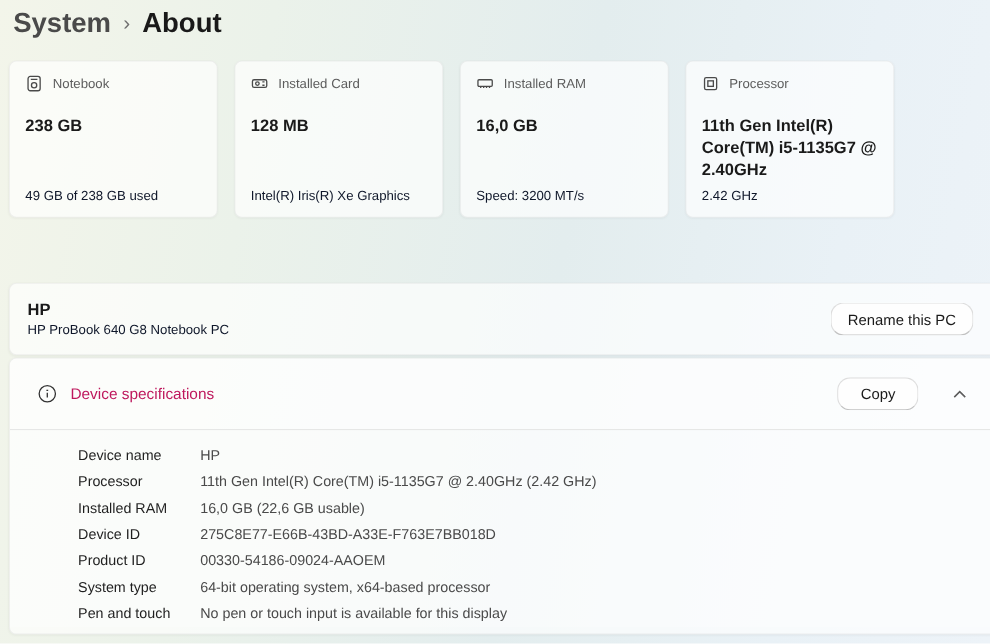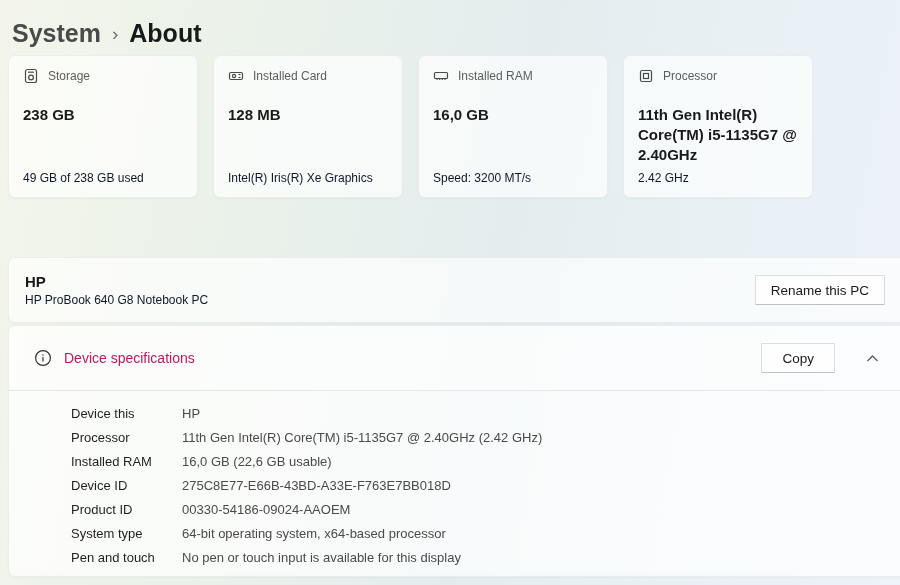--- a/index.html
+++ b/index.html
@@ -3,21 +3,21 @@
 <meta charset="utf-8">
 <style>
   html,body{margin:0;padding:0;}
   body{
     width:900px;height:585px;position:relative;overflow:hidden;
     font-family:"Liberation Sans","DejaVu Sans",sans-serif;
     background:linear-gradient(100deg,#f3f5ea 0%,#ebf2ea 25%,#e3edee 55%,#e9f1f6 80%,#edf3f8 100%);
     color:#1a1a1a;
   }
   
-  .breadcrumb{position:absolute;top:12px;left:12px;height:42px;display:flex;align-items:center;}
+  .breadcrumb{position:absolute;top:0;left:12px;height:42px;display:flex;align-items:center;}
   .crumb-parent{font-size:25px;font-weight:600;color:#4a4a4a;cursor:pointer;}
   .crumb-sep{font-size:19px;color:#6f6f6f;margin:0 11px;padding-top:2px;}
   .crumb-current{font-size:25px;font-weight:700;color:#191919;}
 
   
   .cards{position:absolute;top:55px;left:8px;display:flex;gap:15px;}
   .card{
     width:190px;height:143px;box-sizing:border-box;padding:12px 14px;
     background:rgba(255,255,255,0.68);
     border:1px solid rgba(0,0,0,0.055);
@@ -40,21 +40,21 @@
   }
   .hp-card{top:257px;height:66px;display:flex;align-items:center;padding:0 22px 0 16px;}
   .hp-text{display:flex;flex-direction:column;gap:3px;}
   .hp-name{font-size:15px;font-weight:600;color:#1a1a1a;}
   .hp-model{font-size:12px;color:#0f172a;}
 
   .btn{
     font-family:"Liberation Sans","DejaVu Sans",sans-serif;
     font-size:13.5px;color:#1a1a1a;background:#fefefe;
     border:1px solid rgba(0,0,0,0.13);border-bottom-color:rgba(0,0,0,0.24);
-    border-radius:1px;padding:5px 15px;height:30px;box-sizing:border-box;
+    border-radius:12px;padding:5px 15px;height:30px;box-sizing:border-box;
     cursor:pointer;white-space:nowrap;
   }
   .rename-btn{margin-left:auto;}
 
   .spec-card{top:325px;height:252px;overflow:hidden;padding:0;}
   .spec-header{
     height:64px;display:flex;align-items:center;
     padding:0 16px 0 25px;background:rgba(255,255,255,0.45);
   }
   .spec-title{font-size:14px;color:#be185d;margin-left:12px;}
@@ -83,21 +83,21 @@
 
   <div class="card">
     <div class="card-head">
       <span class="icon">
         <svg width="16" height="16" viewBox="0 0 16 16" fill="none" stroke="#4a4a4a" stroke-width="1.2">
           <rect x="2.5" y="1.5" width="11" height="13" rx="2"></rect>
           <circle cx="8" cy="9.5" r="2.4"></circle>
           <line x1="5" y1="4.2" x2="11" y2="4.2"></line>
         </svg>
       </span>
-      <span>Storage</span>
+      <span>Notebook</span>
     </div>
     <div class="card-value">238 GB</div>
     <div class="card-detail">49 GB of 238 GB used</div>
   </div>
 
   <div class="card">
     <div class="card-head">
       <span class="icon">
         <svg width="16" height="16" viewBox="0 0 16 16" fill="none" stroke="#4a4a4a" stroke-width="1.2">
           <rect x="1.5" y="4.5" width="13" height="7" rx="1.5"></rect>
@@ -167,21 +167,21 @@
     <button class="expander-toggle">
       <span class="icon">
         <svg width="13" height="9" viewBox="0 0 13 9" fill="none" stroke="#5d5d5d" stroke-width="1.4">
           <polyline points="1.5,7 6.5,2 11.5,7"></polyline>
         </svg>
       </span>
     </button>
   </div>
   <div class="spec-body">
     <div class="spec-row">
-      <span class="spec-label">Device this</span>
+      <span class="spec-label">Device name</span>
       <span class="spec-value">HP</span>
     </div>
     <div class="spec-row">
       <span class="spec-label">Processor</span>
       <span class="spec-value">11th Gen Intel(R) Core(TM) i5-1135G7 @ 2.40GHz (2.42 GHz)</span>
     </div>
     <div class="spec-row">
       <span class="spec-label">Installed RAM</span>
       <span class="spec-value">16,0 GB (22,6 GB usable)</span>
     </div>

